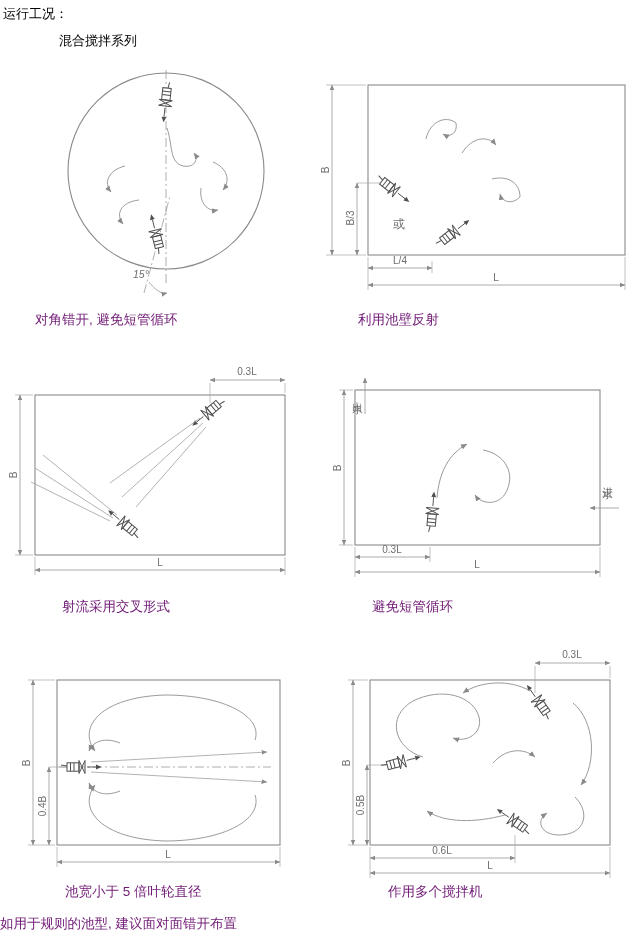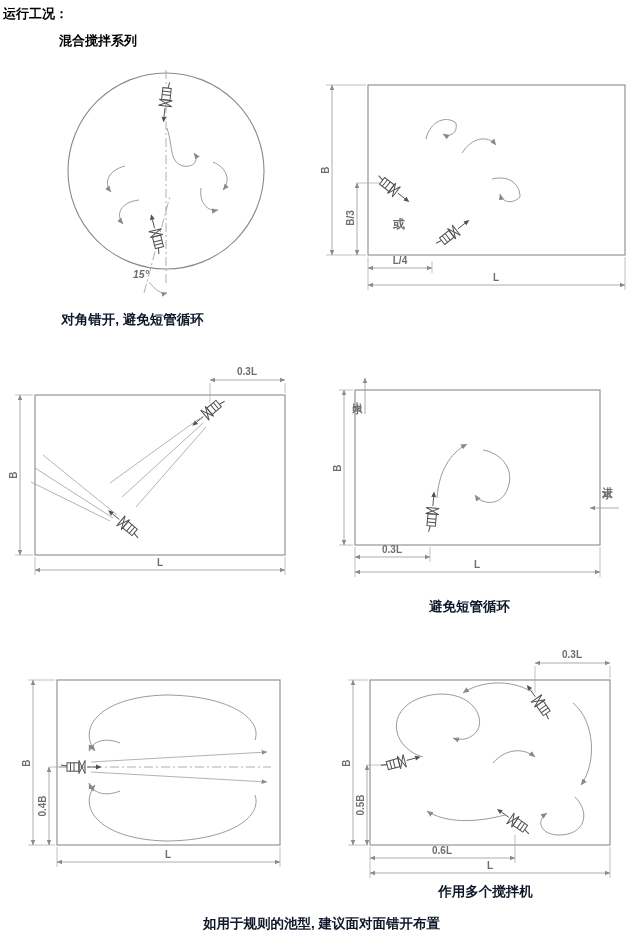--- a/index.html
+++ b/index.html
@@ -1,20 +1,20 @@
 <!DOCTYPE html>
 <html><head>
 <meta charset="utf-8">
 <style>
   * { margin:0; padding:0; box-sizing:border-box; }
   html,body { background:#ffffff; }
   .page { position:relative; width:643px; height:941px; background:#fff;
-          font-family:"Liberation Sans", sans-serif; color:#111; overflow:hidden;font-weight:bold; }
+          font-family:"Liberation Sans", sans-serif; color:#111; overflow:hidden; }
   .txt { position:absolute; font-size:13px; color:#000; white-space:nowrap; }
-  .cap { position:absolute; font-size:13.5px; color:#0f172a; text-align:center; white-space:nowrap; }
+  .cap { position:absolute; font-size:13.5px; color:#701a75; text-align:left; white-space:nowrap; }
   .vlabel { position:absolute; writing-mode:vertical-rl; font-size:10.5px; color:#6e6e6e; letter-spacing:2px; }
   svg.panel { position:absolute; overflow:visible; }
   .wall { fill:none; stroke:#8a8a8a; stroke-width:1.1; }
   .dim  { stroke:#989898; stroke-width:0.8; fill:none; }
   .ext  { stroke:#a8a8a8; stroke-width:0.7; }
   .cl   { stroke:#9a9a9a; stroke-width:0.8; fill:none; stroke-dasharray:9 3 2 3; }
   .flow { stroke:#8f8f8f; stroke-width:0.9; fill:none; }
   .jet  { stroke:#9f9f9f; stroke-width:0.8; fill:none; }
   text.dimtxt { font-size:10px; fill:#6e6e6e; font-family:"Liberation Sans", sans-serif; }
   text.ortxt  { font-size:12px; fill:#6e6e6e; font-family:"Liberation Sans", sans-serif; }
@@ -89,20 +89,21 @@
     <text class="dimtxt" x="186" y="206" text-anchor="middle">L</text>
     <text class="ortxt" x="83" y="153">或</text>
     <use href="#mixer" transform="translate(80,112) rotate(38)"></use>
     <use href="#mixer" transform="translate(140,160) rotate(-38)"></use>
     <g>
       <path class="flow" d="M116,64 C120,46 136,40 146,48 C148,58 140,63 133,59" marker-end="url(#ah)"></path>
       <path class="flow" d="M152,78 C162,62 178,60 186,70" marker-end="url(#ah)"></path>
       <path class="flow" d="M182,104 C198,100 210,108 210,122 C202,130 192,127 190,119" marker-end="url(#ah)"></path>
     </g>
   </svg>
+  <div class="cap" style="left:358px; top:311px; width:195px;">利用池壁反射</div>
 
   <svg class="panel" style="left:5px; top:358px;" width="300" height="245">
     <rect class="wall" x="30" y="37" width="250" height="160"></rect>
     <g>
       <line class="ext" x1="28" y1="37" x2="10" y2="37"></line>
       <line class="ext" x1="28" y1="197" x2="10" y2="197"></line>
       <line class="ext" x1="30" y1="199" x2="30" y2="217"></line>
       <line class="ext" x1="280" y1="199" x2="280" y2="217"></line>
       <line class="ext" x1="205" y1="25" x2="205" y2="45"></line>
       <line class="ext" x1="280" y1="25" x2="280" y2="35"></line>
@@ -119,20 +120,21 @@
     <use href="#mixer" transform="translate(122,168) rotate(-140)"></use>
     <g>
       <line class="jet" x1="195" y1="60" x2="105" y2="125"></line>
       <line class="jet" x1="198" y1="65" x2="117" y2="139"></line>
       <line class="jet" x1="201" y1="69" x2="131" y2="149"></line>
       <line class="jet" x1="112" y1="157" x2="38" y2="97"></line>
       <line class="jet" x1="108" y1="160" x2="30" y2="110"></line>
       <line class="jet" x1="105" y1="163" x2="26" y2="124"></line>
     </g>
   </svg>
+  <div class="cap" style="left:62px; top:598px; width:195px;">射流采用交叉形式</div>
 
   <svg class="panel" style="left:335px; top:358px;" width="300" height="245">
     <rect class="wall" x="20" y="32" width="245" height="155"></rect>
     <line class="dim" x1="30" y1="56" x2="30" y2="20" marker-end="url(#ah)"></line>
     <line class="dim" x1="284" y1="150" x2="255" y2="150" marker-end="url(#ah)"></line>
     <g>
       <line class="ext" x1="18" y1="32" x2="4" y2="32"></line>
       <line class="ext" x1="18" y1="187" x2="4" y2="187"></line>
       <line class="ext" x1="20" y1="189" x2="20" y2="219"></line>
       <line class="ext" x1="95" y1="189" x2="95" y2="204"></line>
@@ -179,20 +181,21 @@
       <line class="jet" x1="66" y1="117" x2="242" y2="107" marker-end="url(#ah)"></line>
       <line class="jet" x1="66" y1="127" x2="242" y2="137" marker-end="url(#ah)"></line>
     </g>
     <g>
       <path class="flow" d="M230,95 C238,72 200,50 140,50 C76,52 52,82 70,106" marker-end="url(#ah)"></path>
       <path class="flow" d="M230,150 C238,174 200,196 140,196 C76,194 52,164 70,140" marker-end="url(#ah)"></path>
       <path class="flow" d="M95,98 C80,92 68,96 64,106" marker-end="url(#ah)"></path>
       <path class="flow" d="M95,146 C80,152 68,148 64,138" marker-end="url(#ah)"></path>
     </g>
   </svg>
+  <div class="cap" style="left:65px; top:883px; width:195px;">池宽小于 5 倍叶轮直径</div>
 
   <svg class="panel" style="left:345px; top:645px;" width="290" height="245">
     <rect class="wall" x="25" y="35" width="240" height="165"></rect>
     <g>
       <line class="ext" x1="190" y1="21" x2="190" y2="48"></line>
       <line class="ext" x1="265" y1="21" x2="265" y2="33"></line>
       <line class="ext" x1="23" y1="35" x2="3" y2="35"></line>
       <line class="ext" x1="23" y1="200" x2="3" y2="200"></line>
       <line class="ext" x1="22" y1="120" x2="42" y2="120"></line>
       <line class="ext" x1="170" y1="190" x2="170" y2="218"></line>

